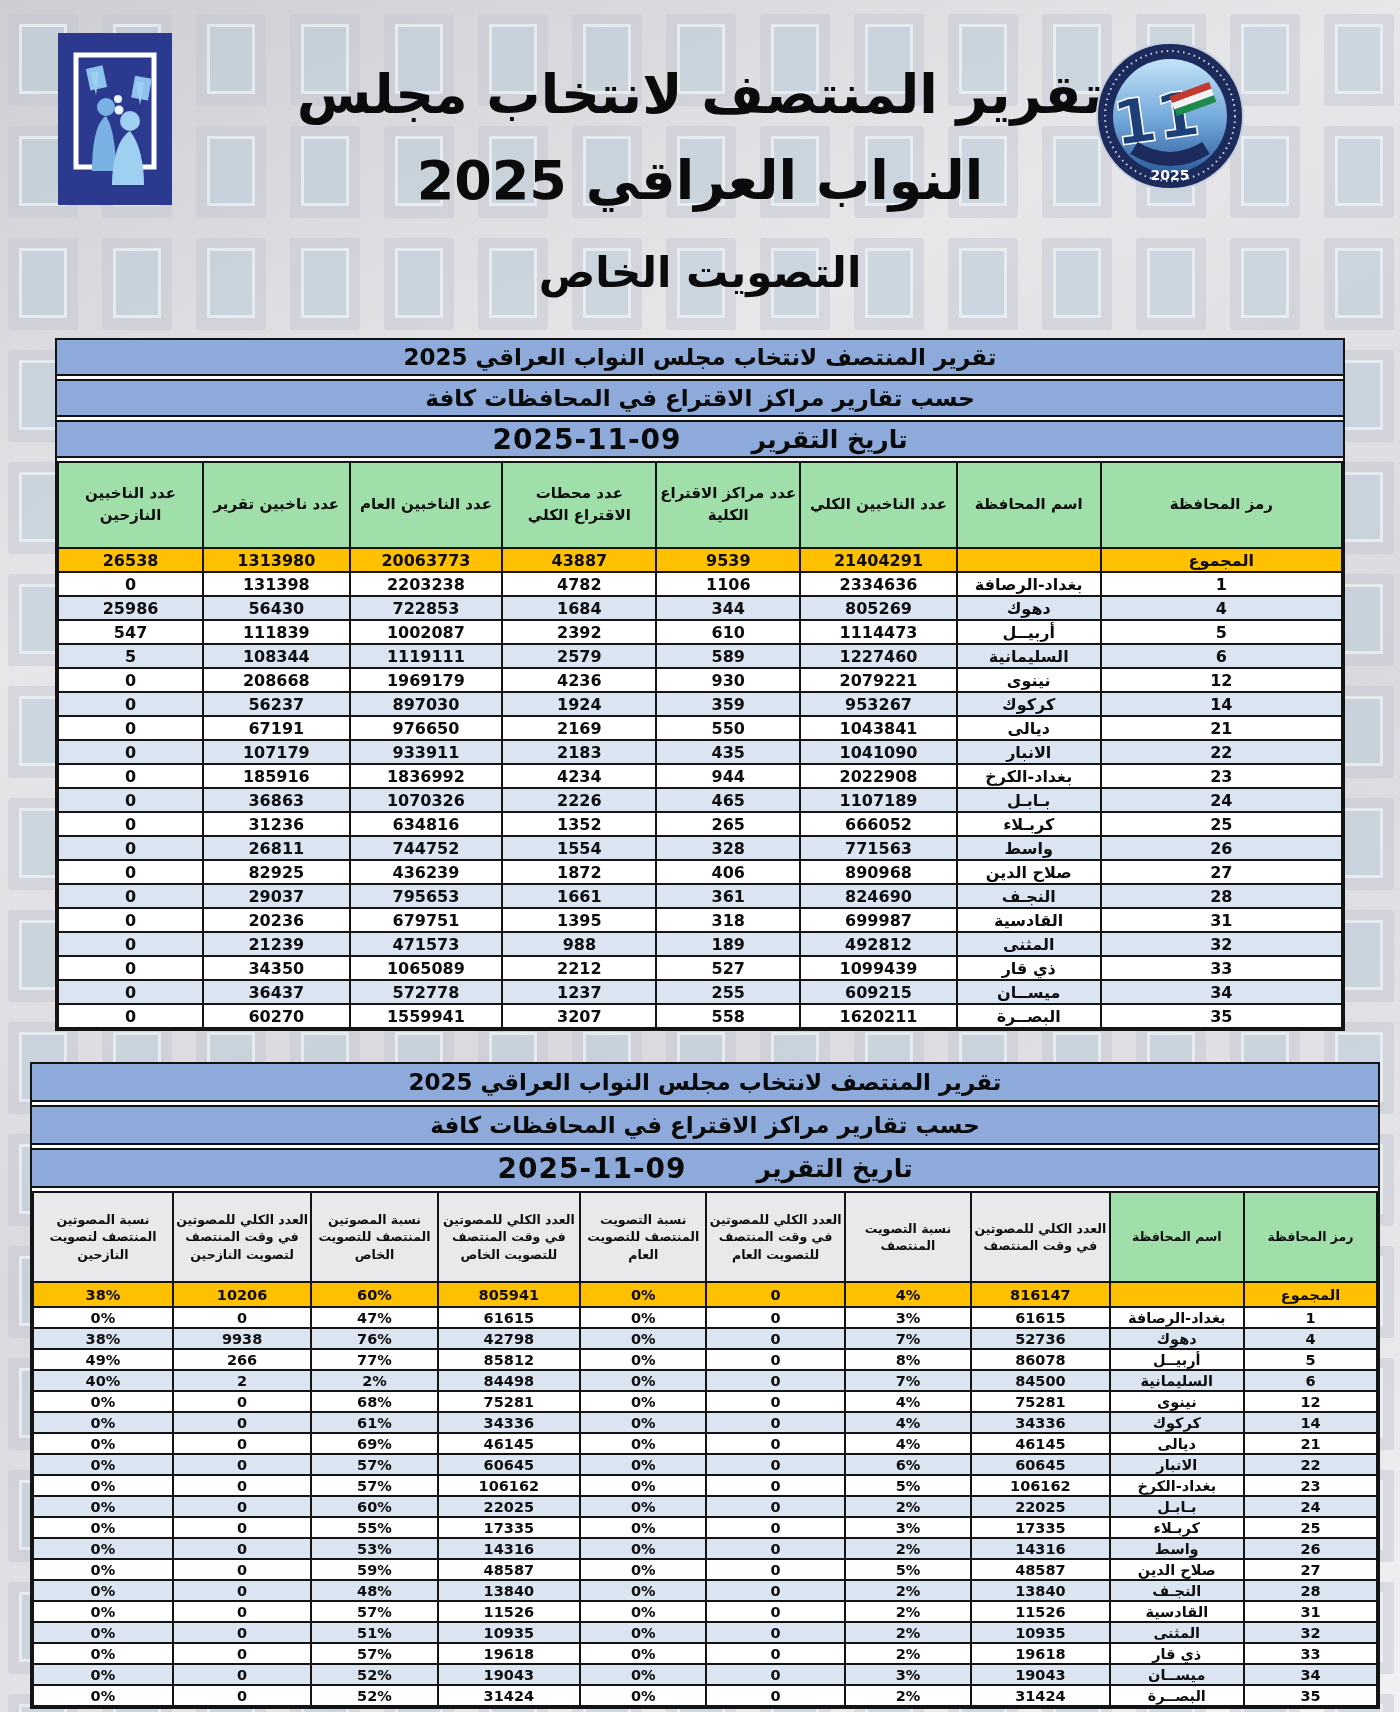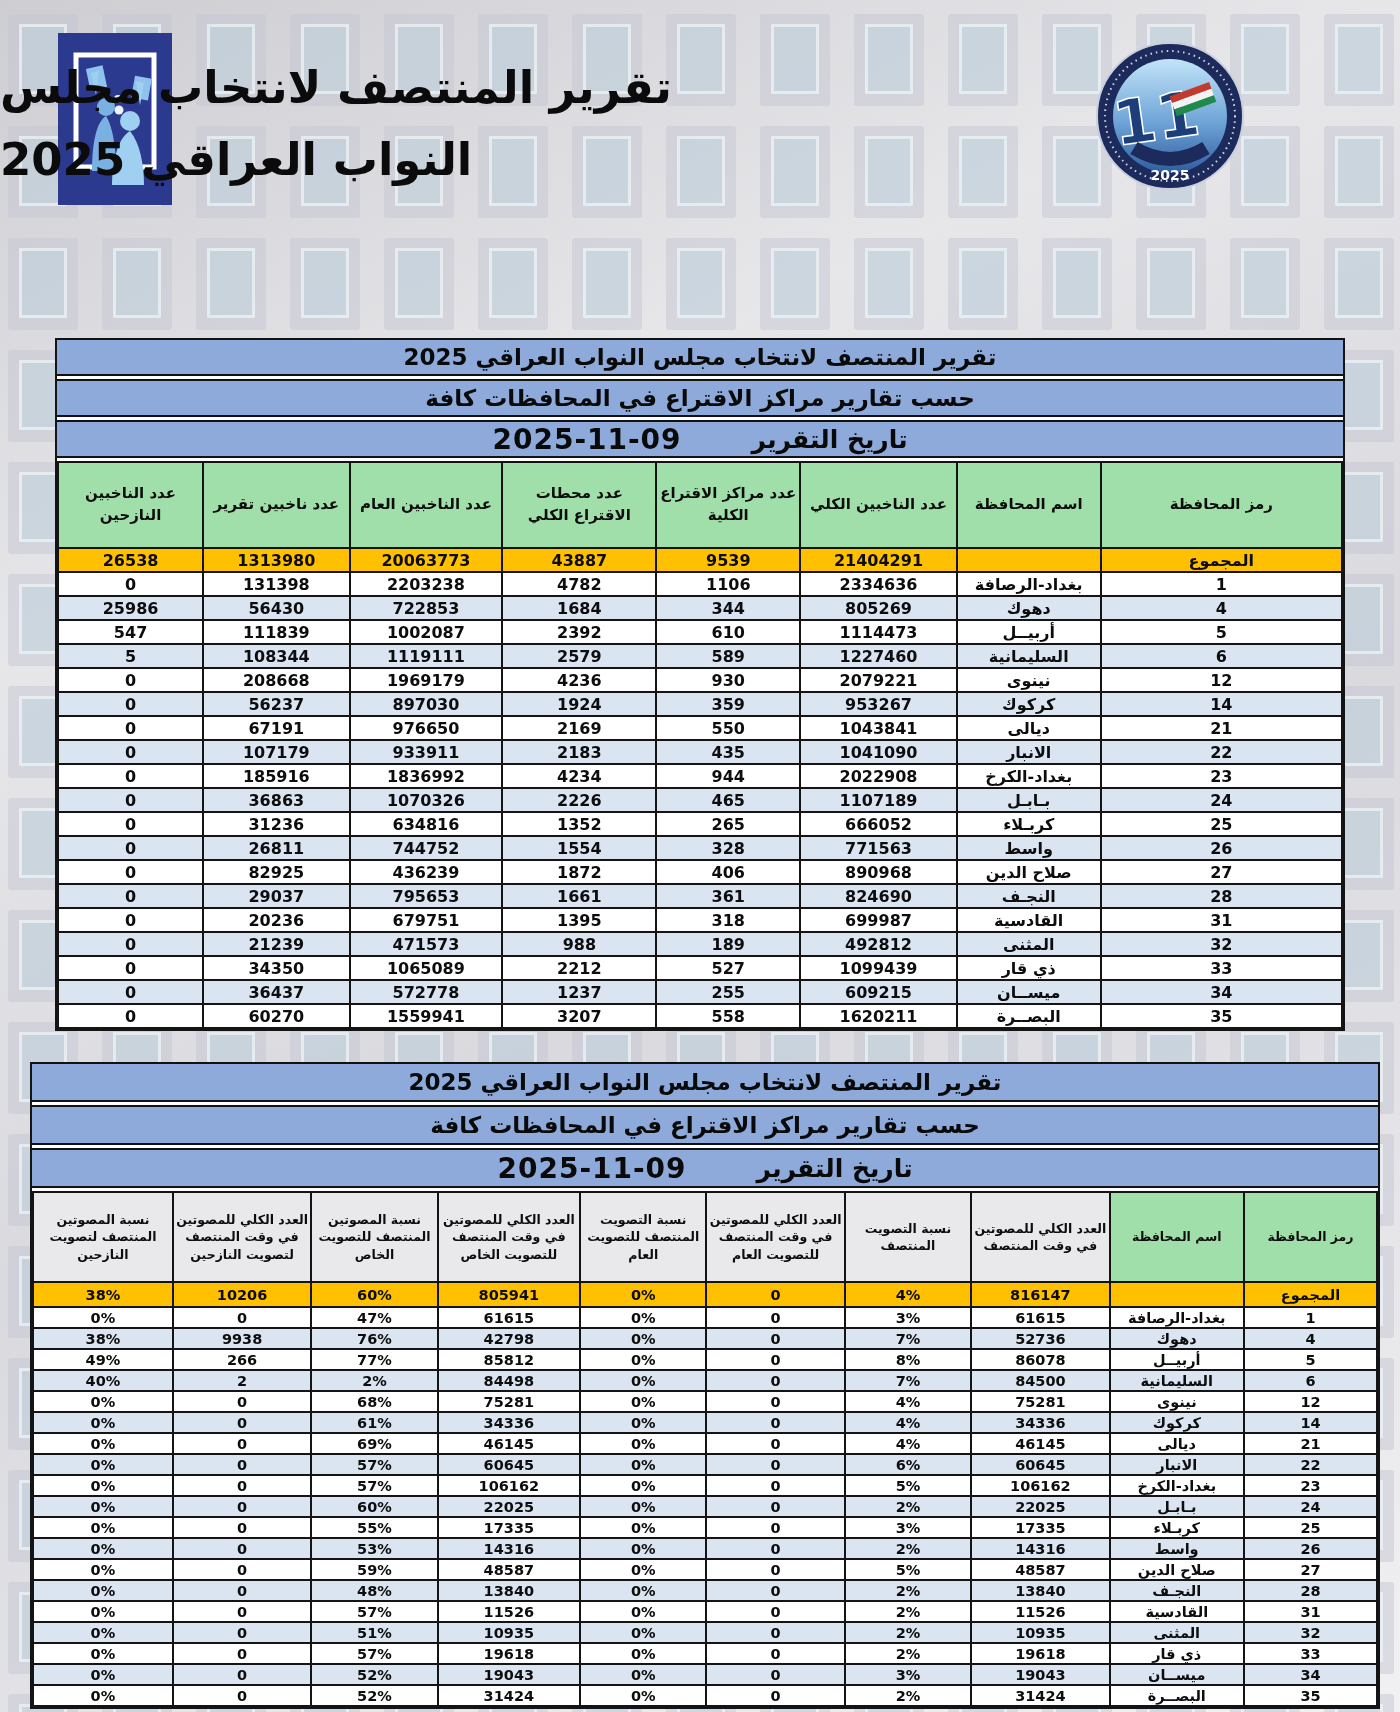--- a/index.html
+++ b/index.html
@@ -24,22 +24,22 @@
     position: absolute; top: 10px; left: 11px; right: 11px; bottom: 12px;
     border: 3px solid rgba(255,255,255,0.55);
     background: rgba(178,214,224,0.30);
   }
 
   .content { position: absolute; inset: 0; z-index: 1; }
 
   
   .page-title {
     position: absolute; top: 52px; left: 0; right: 0;
-    text-align: left; font-weight: bold;
-    font-size: 45px; line-height: 1.6; color: #0b0b0b;
+    text-align: center; font-weight: bold;
+    font-size: 54px; line-height: 1.6; color: #0b0b0b;
   }
   .page-subtitle {
     position: absolute; top: 248px; left: 0; right: 0;
     text-align: center; font-weight: bold; font-size: 42px; color: #0b0b0b;
   }
 
   .ihec-logo { position: absolute; top: 33px; left: 58px; width: 114px; height: 172px; }
   .badge-logo { position: absolute; top: 40px; left: 1094px; width: 152px; height: 152px; }
 
   
@@ -820,20 +820,21 @@
       <circle cx="61" cy="77" r="4.5" fill="#e8f3fb"></circle>
       <path d="M48 83 C36 90 34 120 34 138 L58 138 C58 120 56 96 48 83 Z" fill="#7ab1e3"></path>
       <path d="M72 98 C58 106 54 134 54 152 L86 152 C86 132 82 110 72 98 Z" fill="#9fd0f2"></path>
     </svg>
   </div>
 
   <div class="page-title">
     <div>تقرير المنتصف لانتخاب مجلس</div>
     <div>النواب العراقي 2025</div>
   </div>
+  <div class="page-subtitle">التصويت الخاص</div>
 
   <div class="badge-logo">
     <svg width="152" height="152" viewBox="0 0 152 152">
       <defs>
         <linearGradient id="bg2" x1="0" y1="0" x2="0" y2="1">
           <stop offset="0" stop-color="#c2e4f8"></stop>
           <stop offset="0.55" stop-color="#6fa5d8"></stop>
           <stop offset="1" stop-color="#2f5d9e"></stop>
         </linearGradient>
       </defs>

